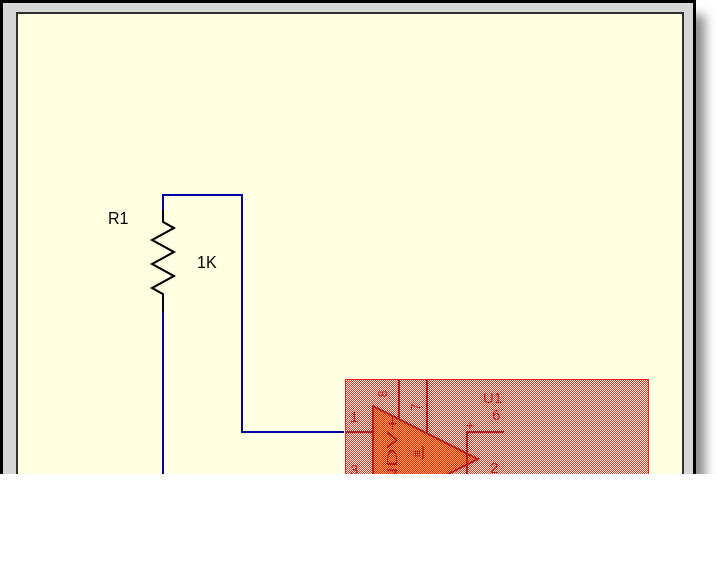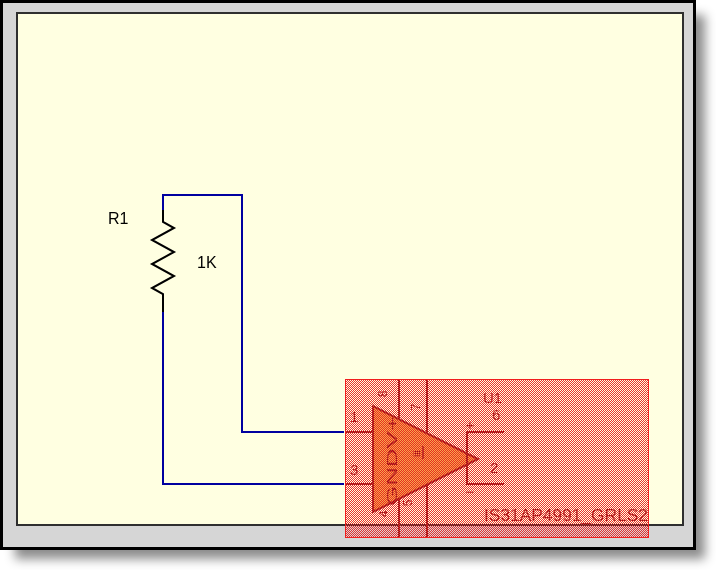--- a/index.html
+++ b/index.html
@@ -1,16 +1,16 @@
 <!DOCTYPE html>
 <html><head>
 <meta charset="utf-8">
 <style>
   html,body{margin:0;padding:0;background:#ffffff;}
-  .stage{position:relative;width:716px;height:570px;overflow:hidden;
+  .stage{position:relative;width:716px;height:474px;overflow:hidden;
          font-family:"Liberation Sans",sans-serif;}
   .window{position:absolute;left:0;top:0;width:690px;height:544px;
           border:3px solid #000;background:#D6D6D6;
           box-shadow:12px 12px 10px -3px rgba(0,0,0,0.45);z-index:1;}
   .sheet{position:absolute;left:16px;top:12px;width:664px;height:510px;
          border:2px solid #2F2F2F;background:#FFFFE1;z-index:2;}
   svg.schematic{position:absolute;left:0;top:0;width:716px;height:570px;
                 z-index:3;pointer-events:none;}
   .selection{position:absolute;left:345px;top:379px;width:302px;height:157px;
              border:1px solid #F01E1E;z-index:4;

